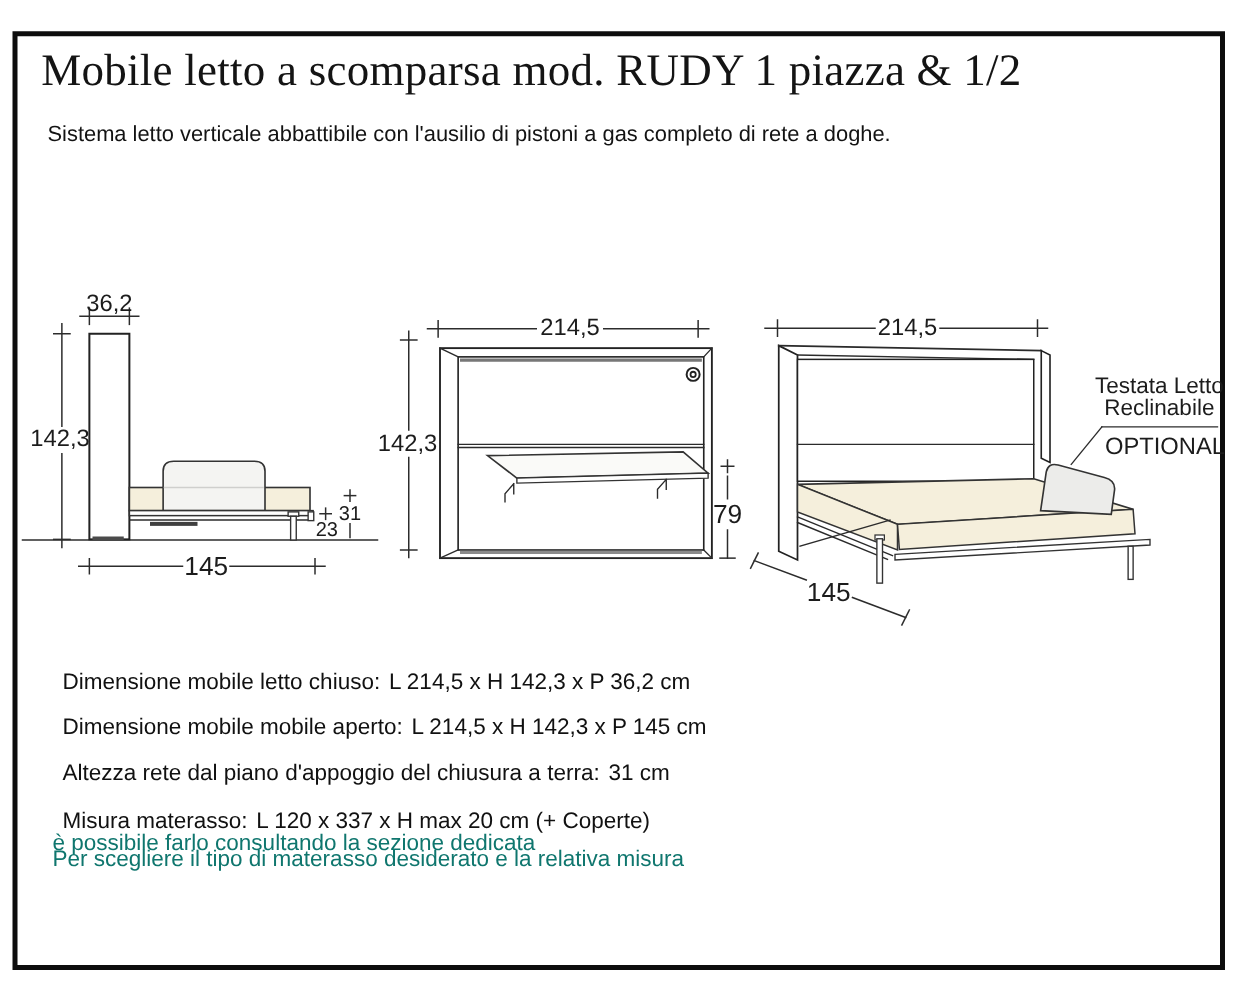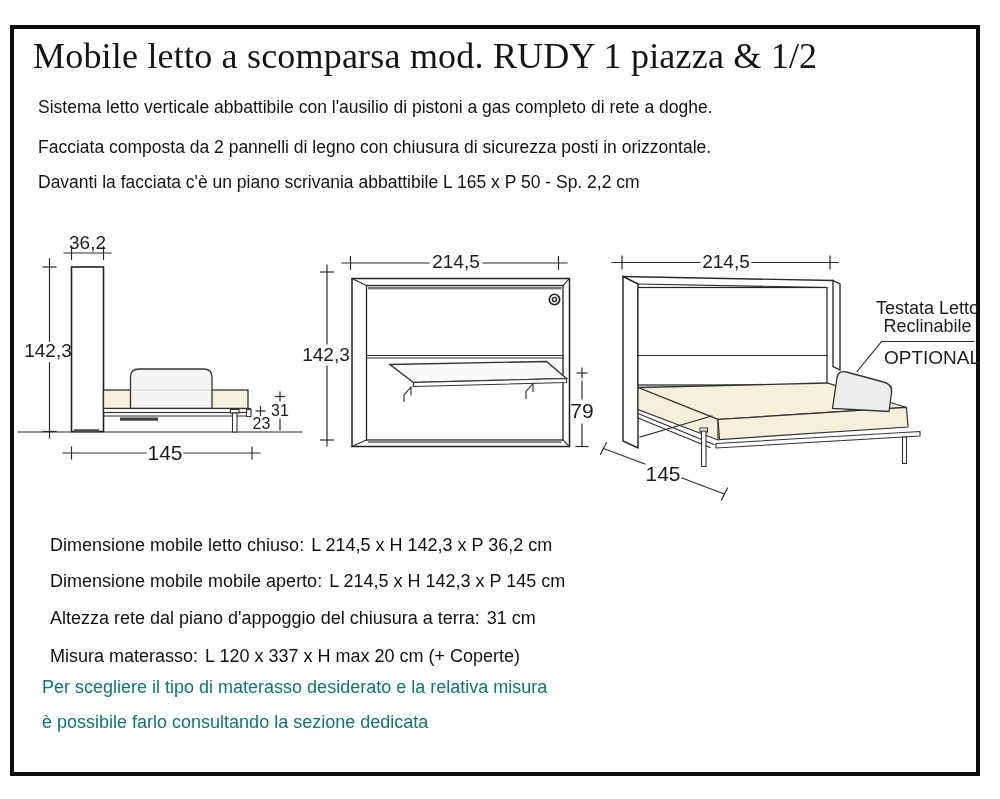--- a/index.html
+++ b/index.html
@@ -28,22 +28,20 @@
 </head>
 <body>
 
 <div class="page">
 
   <div class="border-frame"></div>
 
   <h1 class="title">Mobile letto a scomparsa mod. RUDY 1 piazza &amp; 1/2</h1>
 
   <p class="intro" style="top:97px">Sistema letto verticale abbattibile con l'ausilio di pistoni a gas completo di rete a doghe.</p>
-  <p class="intro" style="top:137px">Facciata composta da 2 pannelli di legno con chiusura di sicurezza posti in orizzontale.</p>
-  <p class="intro" style="top:172px">Davanti la facciata c'è un piano scrivania abbattibile L 165 x P 50 - Sp. 2,2 cm</p>
 
   <svg class="drawings" width="1000" height="799" viewBox="0 0 1000 799">
 
     <g>
       <line class="dim" x1="18" y1="432" x2="302" y2="432" stroke="#8a8a8a" stroke-width="1.6"></line>
 
       <rect class="fillw" x="71.5" y="267" width="32" height="164.5" stroke="#222" stroke-width="1.6"></rect>
       <rect x="74" y="429.2" width="25" height="2.8" fill="#4a4a4a"></rect>
 
       <g>
@@ -206,15 +204,15 @@
   <p class="spec" style="top:563px">
     <span class="lbl">Dimensione mobile mobile aperto:</span><span class="val">L 214,5 x H 142,3 x P 145 cm</span>
   </p>
   <p class="spec" style="top:600px">
     <span class="lbl">Altezza rete dal piano d'appoggio del chiusura a terra:</span><span class="val">31 cm</span>
   </p>
   <p class="spec" style="top:638px">
     <span class="lbl">Misura materasso:</span><span class="val">L 120 x 337 x H max 20 cm (+ Coperte)</span>
   </p>
   <p class="note" style="top:677px">Per scegliere il tipo di materasso desiderato e la relativa misura</p>
-  <p class="note" style="top:712px">è possibile farlo consultando la sezione dedicata</p>
+  <p class="note" style="top:664px">è possibile farlo consultando la sezione dedicata</p>
 
 </div>
 
 </body></html>

